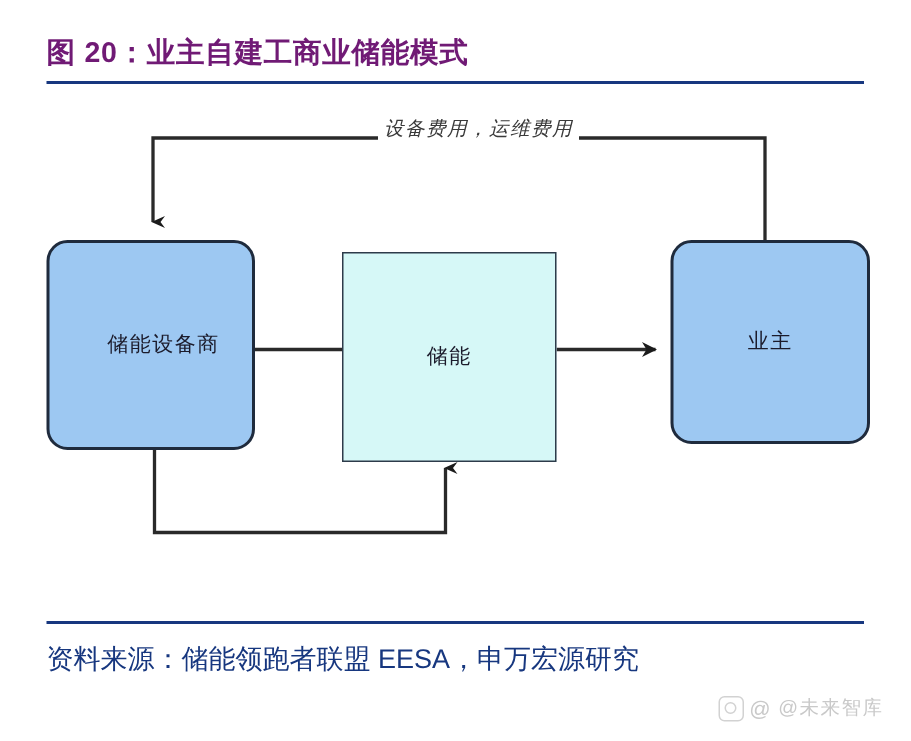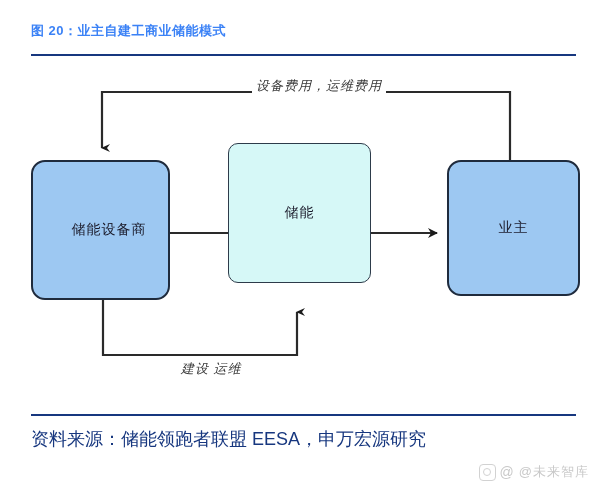--- a/index.html
+++ b/index.html
@@ -13,23 +13,23 @@
     position: relative;
     font-family: "Liberation Sans", "DejaVu Sans", sans-serif;
     overflow: hidden;
   }
 
   
   .figure-title {
     position: absolute;
     left: 31px;
     top: 22px;
-    font-size: 13px;
+    font-size: 19px;
     font-weight: bold;
-    color: #3b82f6;
+    color: #701a75;
     letter-spacing: 0.5px;
     white-space: nowrap;
   }
   .title-rule {
     position: absolute;
     left: 31px;
     top: 54px;
     width: 545px;
     height: 2px;
     background: #17377f;
@@ -67,26 +67,26 @@
     top: 100px;
     width: 139px;
     height: 140px;
     background: #9dc8f2;
     border: 2px solid #1f2b3d;
     border-radius: 14px;
     padding-left: 17px;
   }
   .node-storage {
     left: 228px;
-    top: 83px;
+    top: 108px;
     width: 143px;
     height: 140px;
     background: #d6f8f7;
     border: 1.5px solid #2d3b4a;
-    border-radius: 10px;
+    border-radius: 0;
   }
   .node-owner {
     left: 447px;
     top: 100px;
     width: 133px;
     height: 136px;
     background: #9dc8f2;
     border: 2px solid #1f2b3d;
     border-radius: 14px;
   }
@@ -210,21 +210,20 @@
 
   <div class="node node-storage">
     <span>储能</span>
   </div>
 
   <div class="node node-owner">
     <span>业主</span>
   </div>
 
   <div class="edge-label label-top">设备费用，运维费用</div>
-  <div class="edge-label label-bottom">建设 运维</div>
 </div>
 
 <div class="source-rule"></div>
 <div class="source-text">资料来源：储能领跑者联盟 EESA，申万宏源研究</div>
 
 <div class="watermark">
   <span class="wm-logo"></span>
   <span class="wm-at">@</span>
   <span>@未来智库</span>
 </div>

